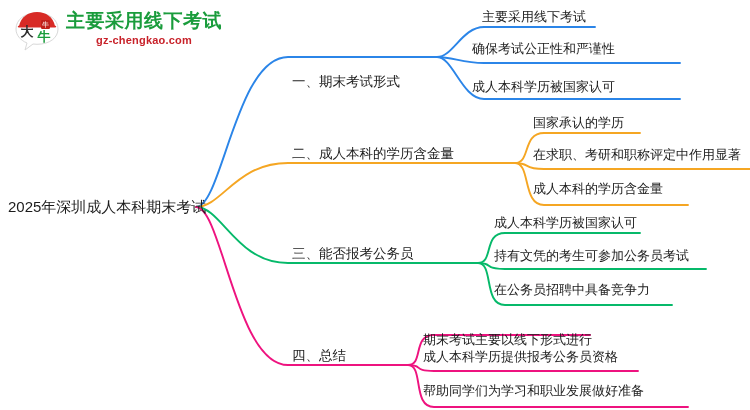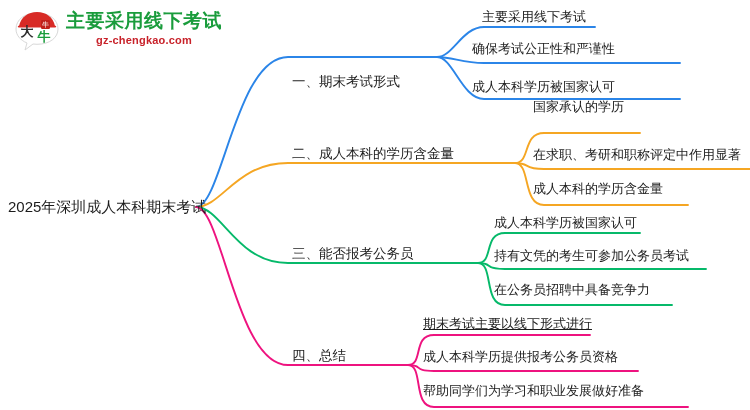--- a/index.html
+++ b/index.html
@@ -131,26 +131,26 @@
 
 <div id="text-layer">
   <div class="node-text" id="root-label">2025年深圳成人本科期末考试</div>
 
   <div class="node-text branch-label" style="left:292px; top:46px;margin-top:28px;">一、期末考试形式</div>
   <div class="node-text leaf-label" style="left:482px; top:9px;">主要采用线下考试</div>
   <div class="node-text leaf-label" style="left:472px; top:41px;">确保考试公正性和严谨性</div>
   <div class="node-text leaf-label" style="left:472px; top:79px;">成人本科学历被国家认可</div>
 
   <div class="node-text branch-label" style="left:292px; top:146px;">二、成人本科的学历含金量</div>
-  <div class="node-text leaf-label" style="left:533px; top:99px;">国家承认的学历</div>
+  <div class="node-text leaf-label" style="left:533px; top:115px;">国家承认的学历</div>
   <div class="node-text leaf-label" style="left:533px; top:147px;">在求职、考研和职称评定中作用显著</div>
   <div class="node-text leaf-label" style="left:533px; top:181px;">成人本科的学历含金量</div>
 
   <div class="node-text branch-label" style="left:292px; top:246px;">三、能否报考公务员</div>
   <div class="node-text leaf-label" style="left:494px; top:215px;">成人本科学历被国家认可</div>
   <div class="node-text leaf-label" style="left:494px; top:248px;">持有文凭的考生可参加公务员考试</div>
   <div class="node-text leaf-label" style="left:494px; top:282px;">在公务员招聘中具备竞争力</div>
 
   <div class="node-text branch-label" style="left:292px; top:348px;">四、总结</div>
-  <div class="node-text leaf-label" style="left:423px; top:316px;text-decoration:underline;">期末考试主要以线下形式进行</div>
+  <div class="node-text leaf-label" style="left:423px; top:332px;">期末考试主要以线下形式进行</div>
   <div class="node-text leaf-label" style="left:423px; top:349px;">成人本科学历提供报考公务员资格</div>
   <div class="node-text leaf-label" style="left:423px; top:383px;">帮助同学们为学习和职业发展做好准备</div>
 </div>
 
 </body></html>

